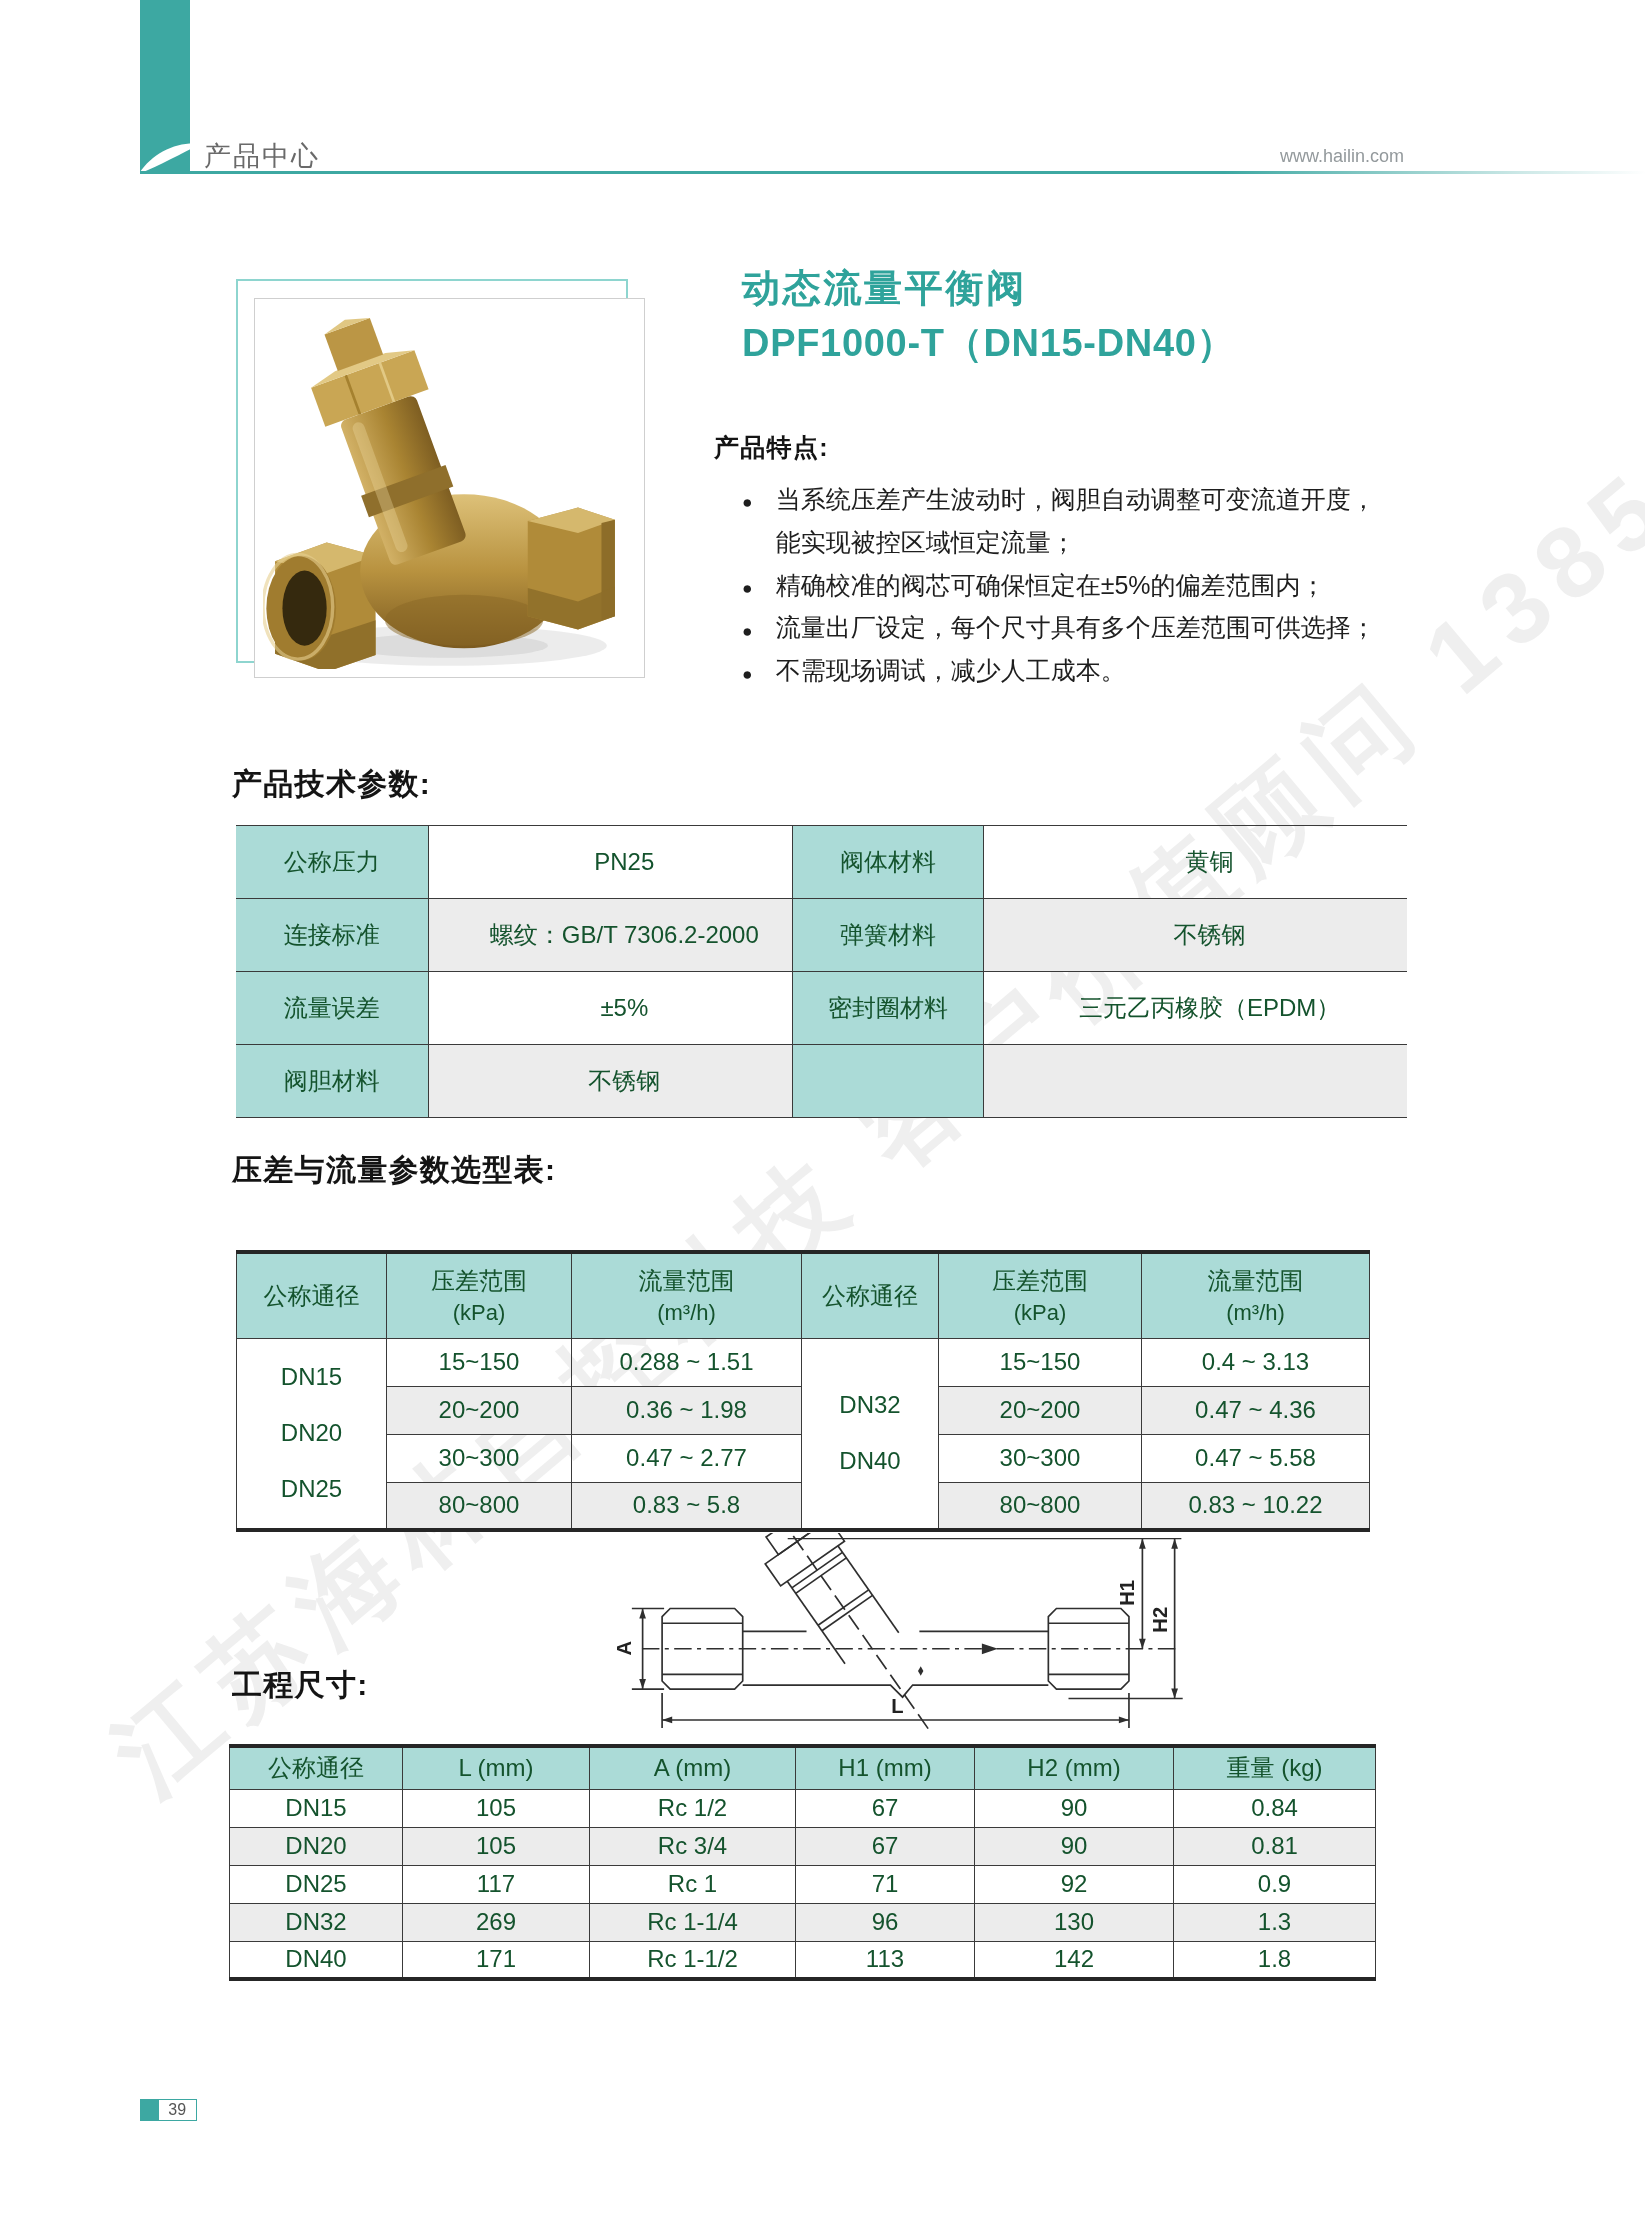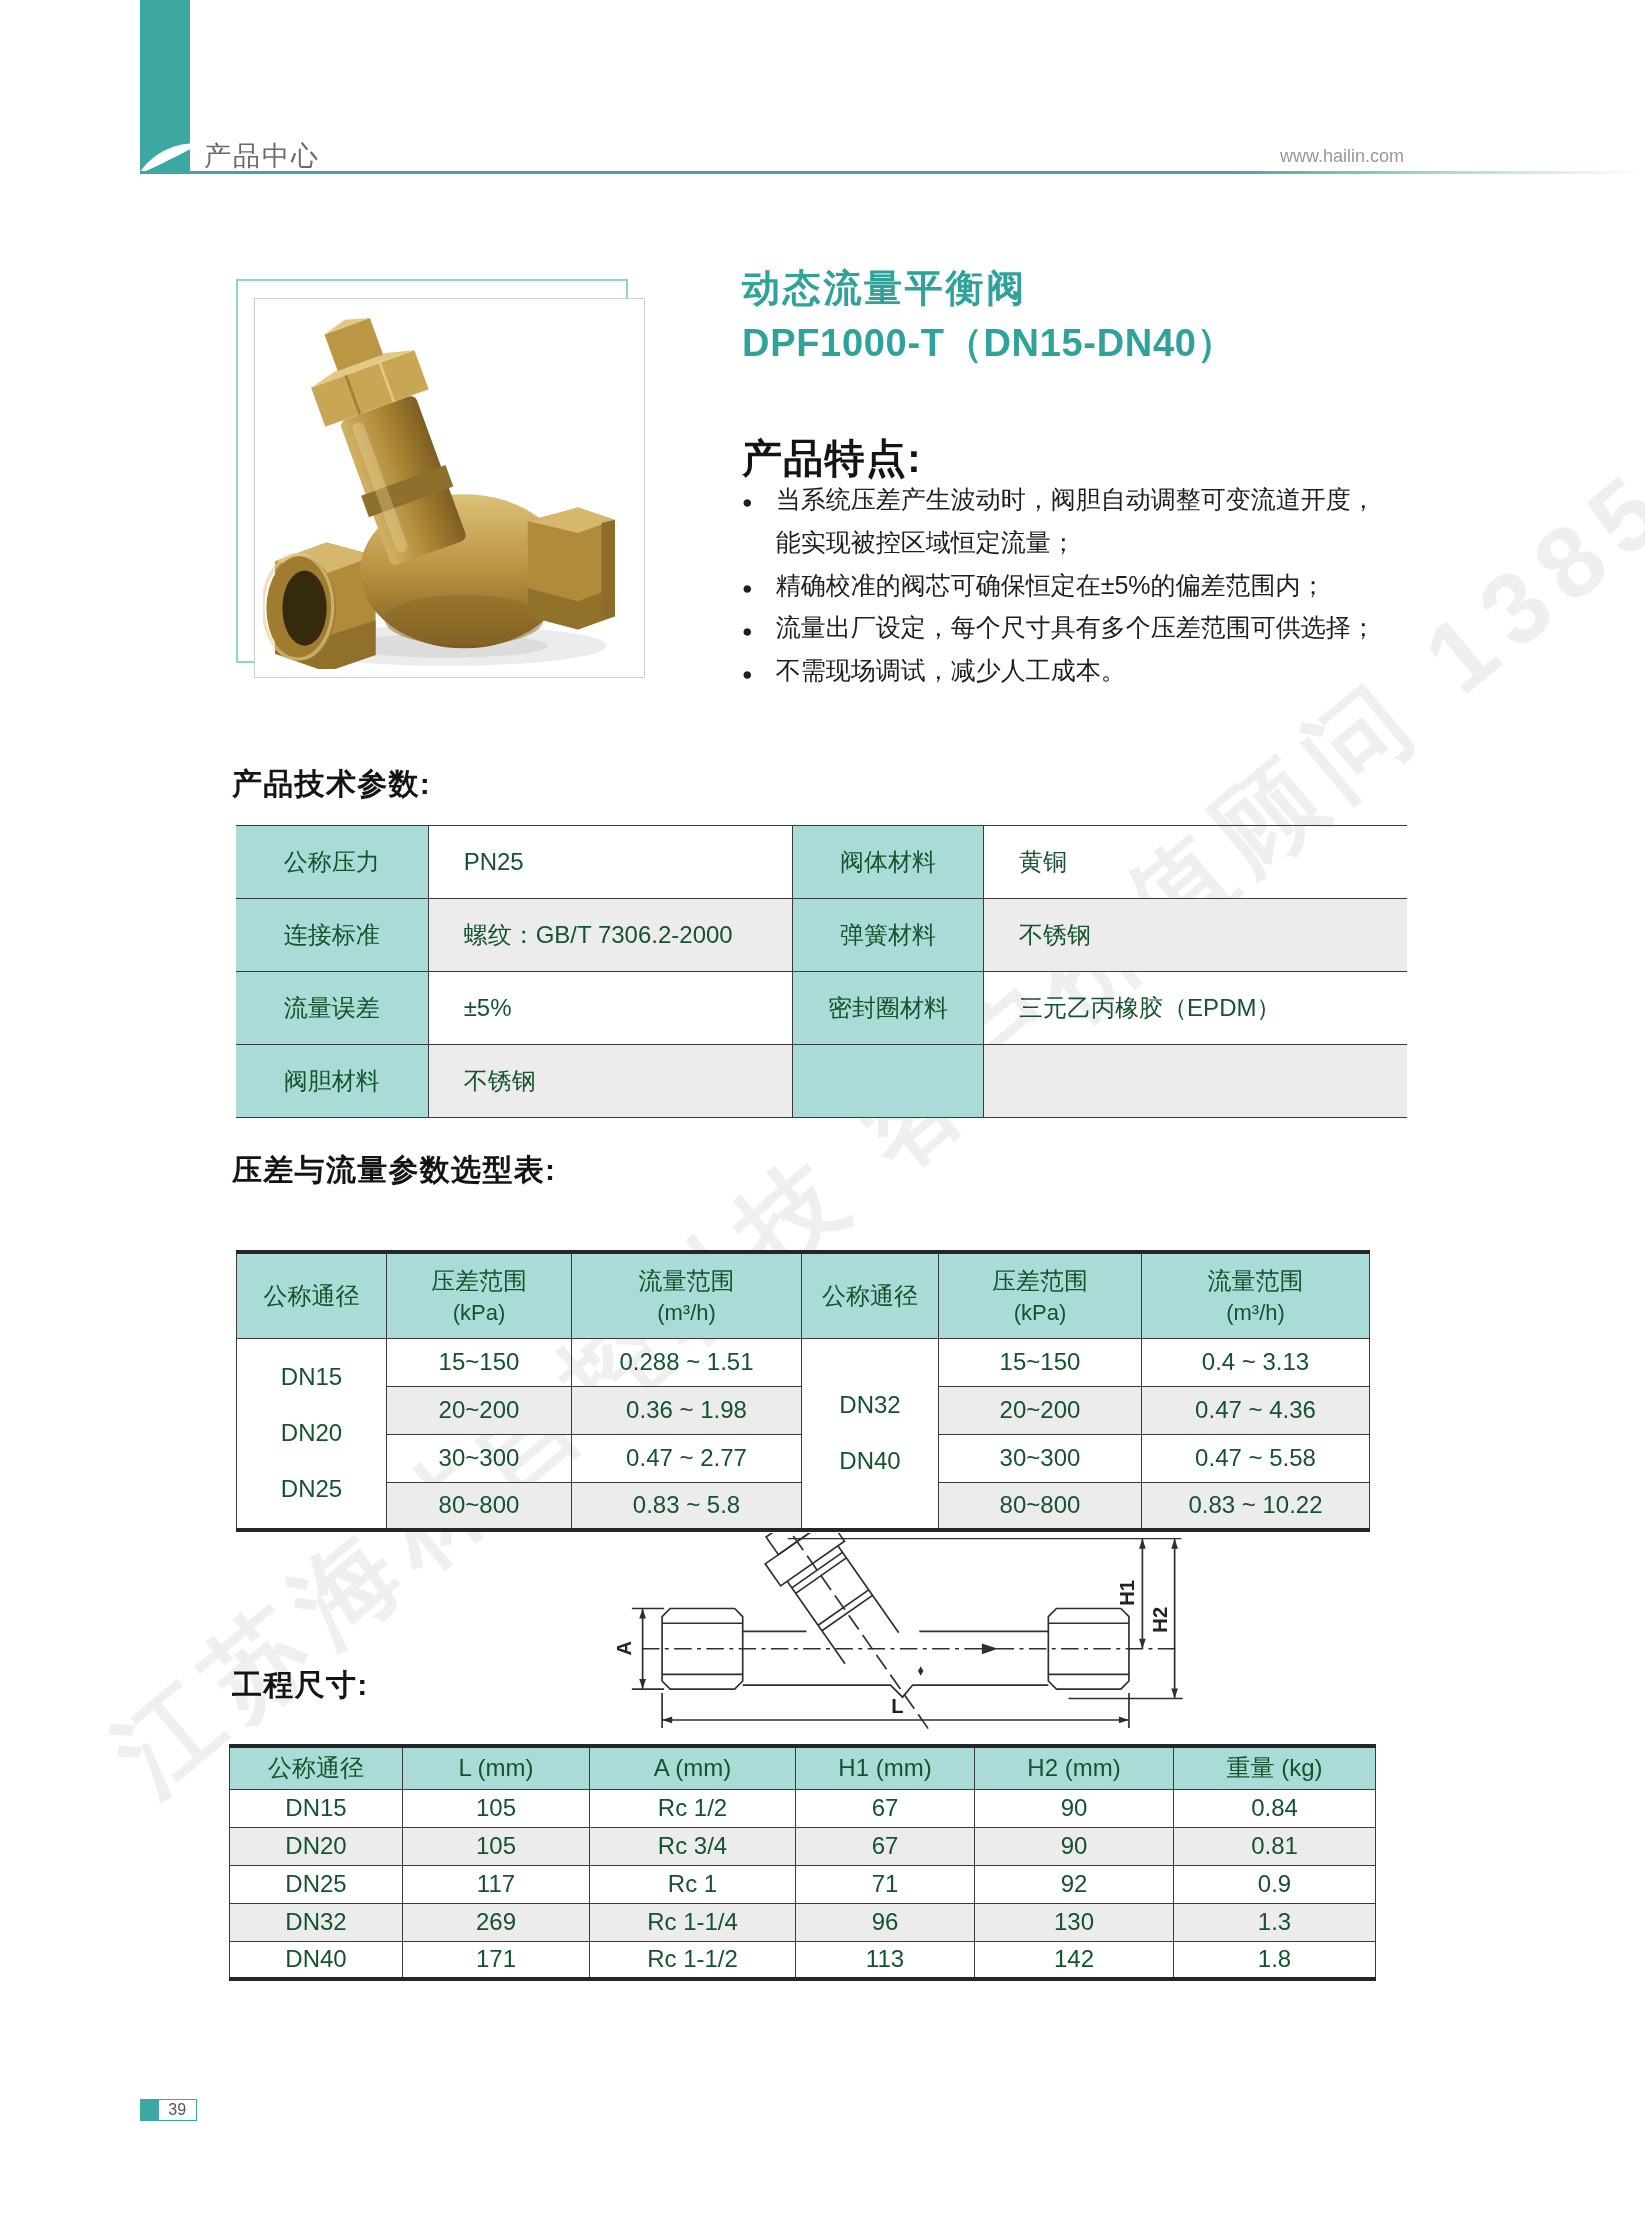--- a/index.html
+++ b/index.html
@@ -27,39 +27,39 @@
     color:rgba(80,80,80,0.09);font-weight:700;z-index:0;pointer-events:none;
   }
   .content{position:relative;z-index:1;}
   
   .frame-teal{position:absolute;left:236px;top:279px;width:388px;height:380px;border:2px solid #8ed5cf;background:transparent;}
   .frame-gray{position:absolute;left:254px;top:298px;width:389px;height:378px;border:1.3px solid #cfcfcf;background:#fff;}
   .valve-photo{position:absolute;left:263px;top:306px;width:372px;height:363px;}
   
   .title1{position:absolute;left:742px;top:263px;font-size:38px;font-weight:700;color:#2FA39B;letter-spacing:2.7px;}
   .title2{position:absolute;left:742px;top:318px;font-size:38px;font-weight:700;color:#2FA39B;letter-spacing:0.7px;}
-  .feat-heading{position:absolute;left:742px;top:431px;font-size:40px;font-weight:700;color:#141414;letter-spacing:1.3px;}
+  .feat-heading{position:absolute;left:714px;top:431px;font-size:25px;font-weight:700;color:#141414;letter-spacing:1.3px;}
   .features{position:absolute;left:742px;top:485px;width:853px;}
   .feat{display:flex;gap:10.7px;font-size:25px;line-height:28px;color:#1e1e1e;margin-bottom:11.4px;}
   .feat .b{width:23px;flex:none;font-size:17.5px;padding-top:3.4px;}
   .feat.cont .b{visibility:hidden;}
   
   .sec-heading{position:absolute;font-size:30px;font-weight:700;color:#141414;letter-spacing:1.3px;}
   
   table.sheet{border-collapse:collapse;table-layout:fixed;font-size:24px;color:#14532d;}
   table.sheet td{border:1.3px solid #3a3a3a;text-align:center;vertical-align:middle;padding:0;}
   .hd{background:#ABDBD7;}
   .g-row td{background:#ECECEC;}
   .g-cell{background:#ECECEC;}
   
   .t-tech{position:absolute;left:236px;top:825px;width:1171px;}
   .t-tech tr{height:73px;}
   .t-tech td:first-child{border-left:0;}
   .t-tech td:last-child{border-right:0;}
-  .t-tech td.val{text-align:left;padding-left:35px;}
+  .t-tech td.val{text-align:center;padding-left:28px;}
   
   .t-sel{position:absolute;left:236px;top:1250px;width:1134px;
     border-top:4px solid #262626;border-bottom:4px solid #262626;}
   .t-sel tr.h{height:86px;}
   .t-sel tr.d{height:48px;}
   .t-sel .l2{font-size:22px;margin-top:2.7px;}
   .t-sel td.merge{background:#fff;}
   .merge-stack{display:flex;flex-direction:column;justify-content:center;gap:28px;}
   
   .t-dim{position:absolute;left:229px;top:1744px;width:1146px;

